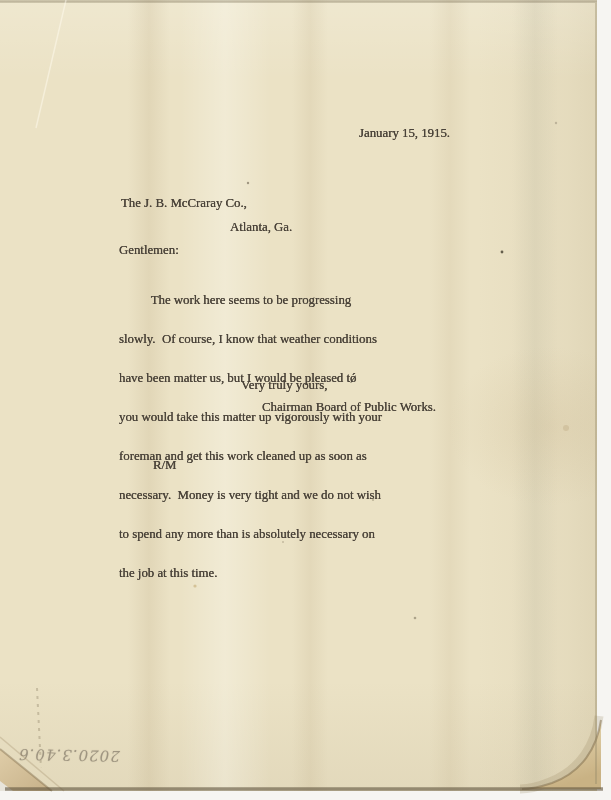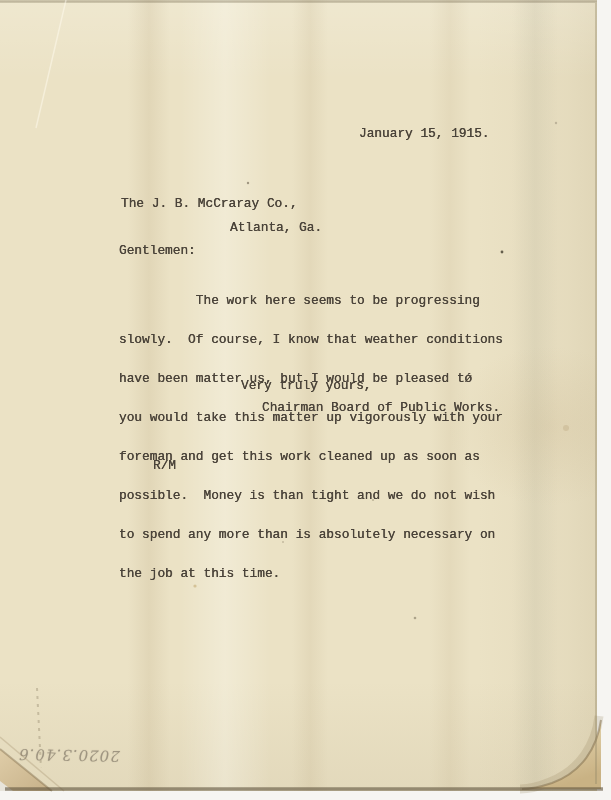--- a/index.html
+++ b/index.html
@@ -20,21 +20,21 @@
       linear-gradient(90deg, rgba(255,255,248,0), rgba(255,255,248,.30) 50%, rgba(255,255,248,0)),
       linear-gradient(180deg, rgba(255,255,248,.20), rgba(255,255,248,0) 10%, rgba(0,0,0,0) 86%, rgba(128,108,72,.08)),
       linear-gradient(90deg, rgba(0,0,0,0) 80%, rgba(158,140,102,.08) 95%, rgba(158,140,102,.14) 100%);
     background-size:200px 160px, 42px 100%, 36px 100%, 40px 100%, 46px 100%, 90px 100%, 100% 100%, 100% 100%;
     background-position:448px 346px, 128px 0, 292px 0, 430px 0, 512px 0, 180px 0, 0 0, 0 0;
     background-repeat:no-repeat;
     clip-path:polygon(0 0, 597px 0, 597px 791px, 48px 791px, 0 751px);
   }
   .tw{
     position:absolute;white-space:pre;
-    font-family:Liberation Mono, monospace;
+    font-family:Liberation Serif, serif;
     font-size:12.8px;line-height:13px;
     color:#4a433a;
     text-shadow:0 0 .6px rgba(70,62,50,.85), .3px .3px .4px rgba(70,62,50,.4);
   }
   .date{left:359px;top:127px;}
   .addr1{left:121px;top:197px;}
   .addr2{left:192px;top:221px;margin-left:38px;}
   .salutation{left:119px;top:244px;}
   .body{left:119px;top:268px;}
   .body .line{height:13px;}
@@ -64,21 +64,21 @@
     <div class="tw addr2">Atlanta, Ga.</div>
 
     <div class="tw salutation">Gentlemen:</div>
 
     <div class="tw body">
       <div class="line">          The work here seems to be progressing</div>
       <div class="line">slowly.  Of course, I know that weather conditions</div>
       <div class="line">have been matter us, but I would be pleased tǿ</div>
       <div class="line">you would take this matter up vigorously with your</div>
       <div class="line">foreman and get this work cleaned up as soon as</div>
-      <div class="line">possible.  Money is than tight and we do not wish</div>
+      <div class="line">necessary.  Money is very tight and we do not wish</div>
       <div class="line">to spend any more than is absolutely necessary on</div>
       <div class="line">the job at this time.</div>
     </div>
 
     <div class="tw closing">Very truly yours,</div>
     <div class="tw signature">Chairman Board of Public Works.</div>
     <div class="tw initials">R/M</div>
 
     <div class="accession">2020.3.40.6</div>
   </div>

